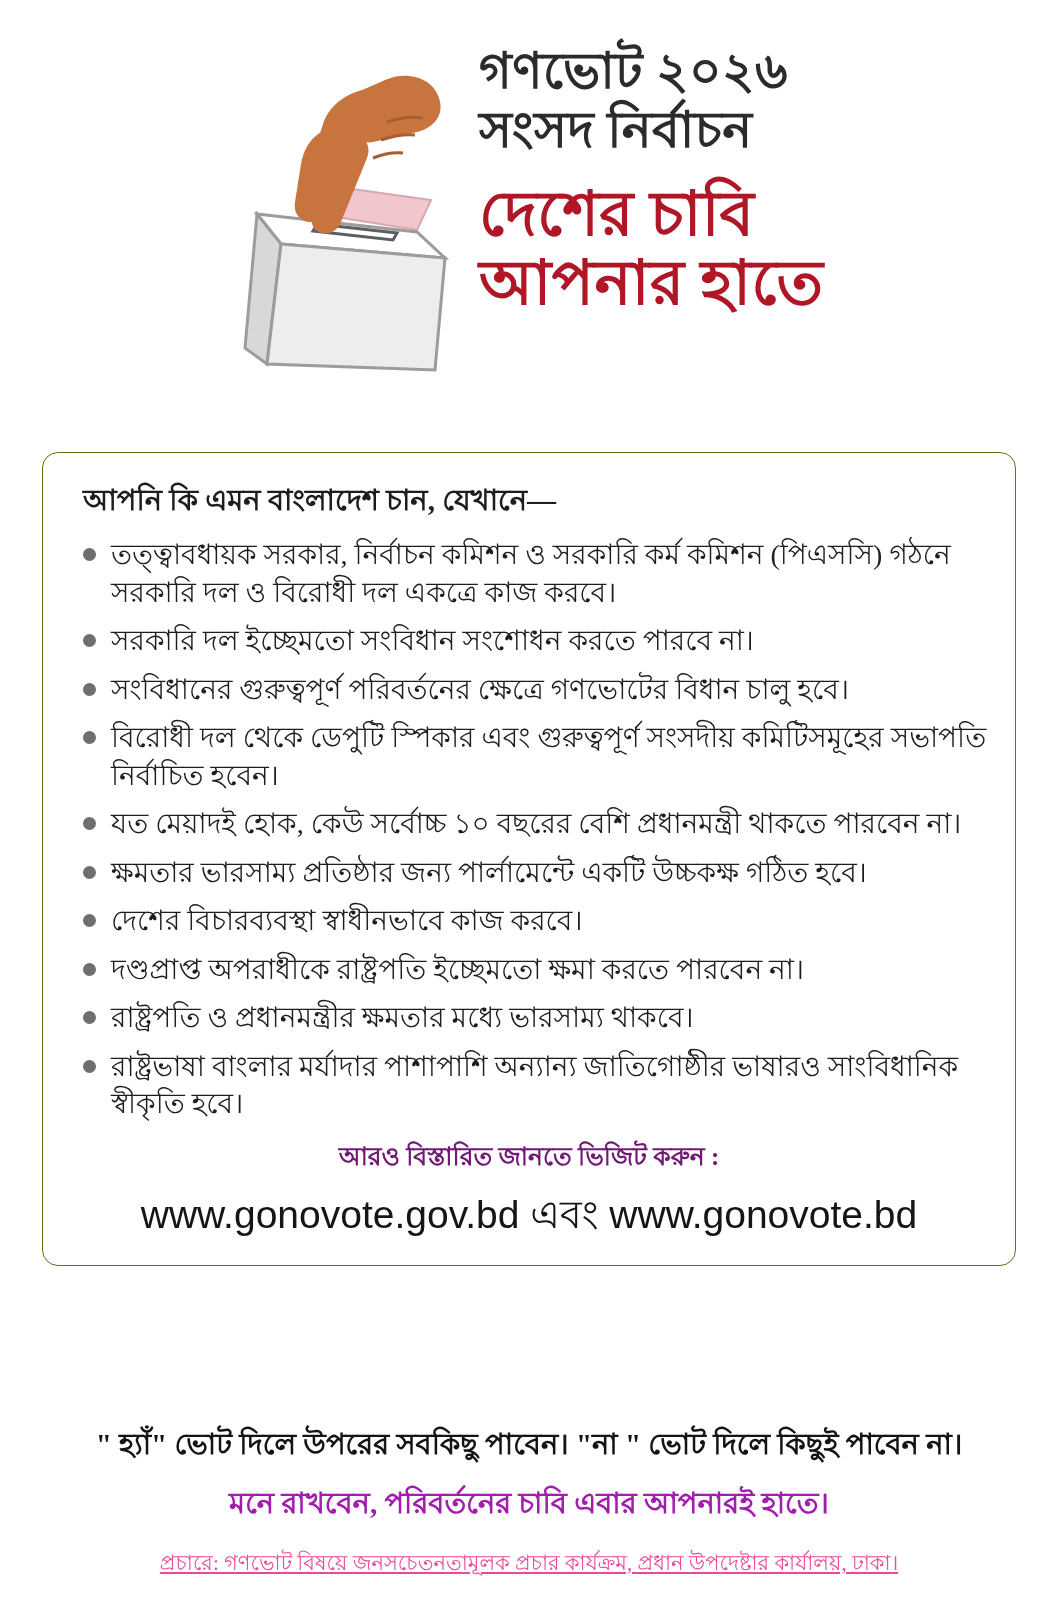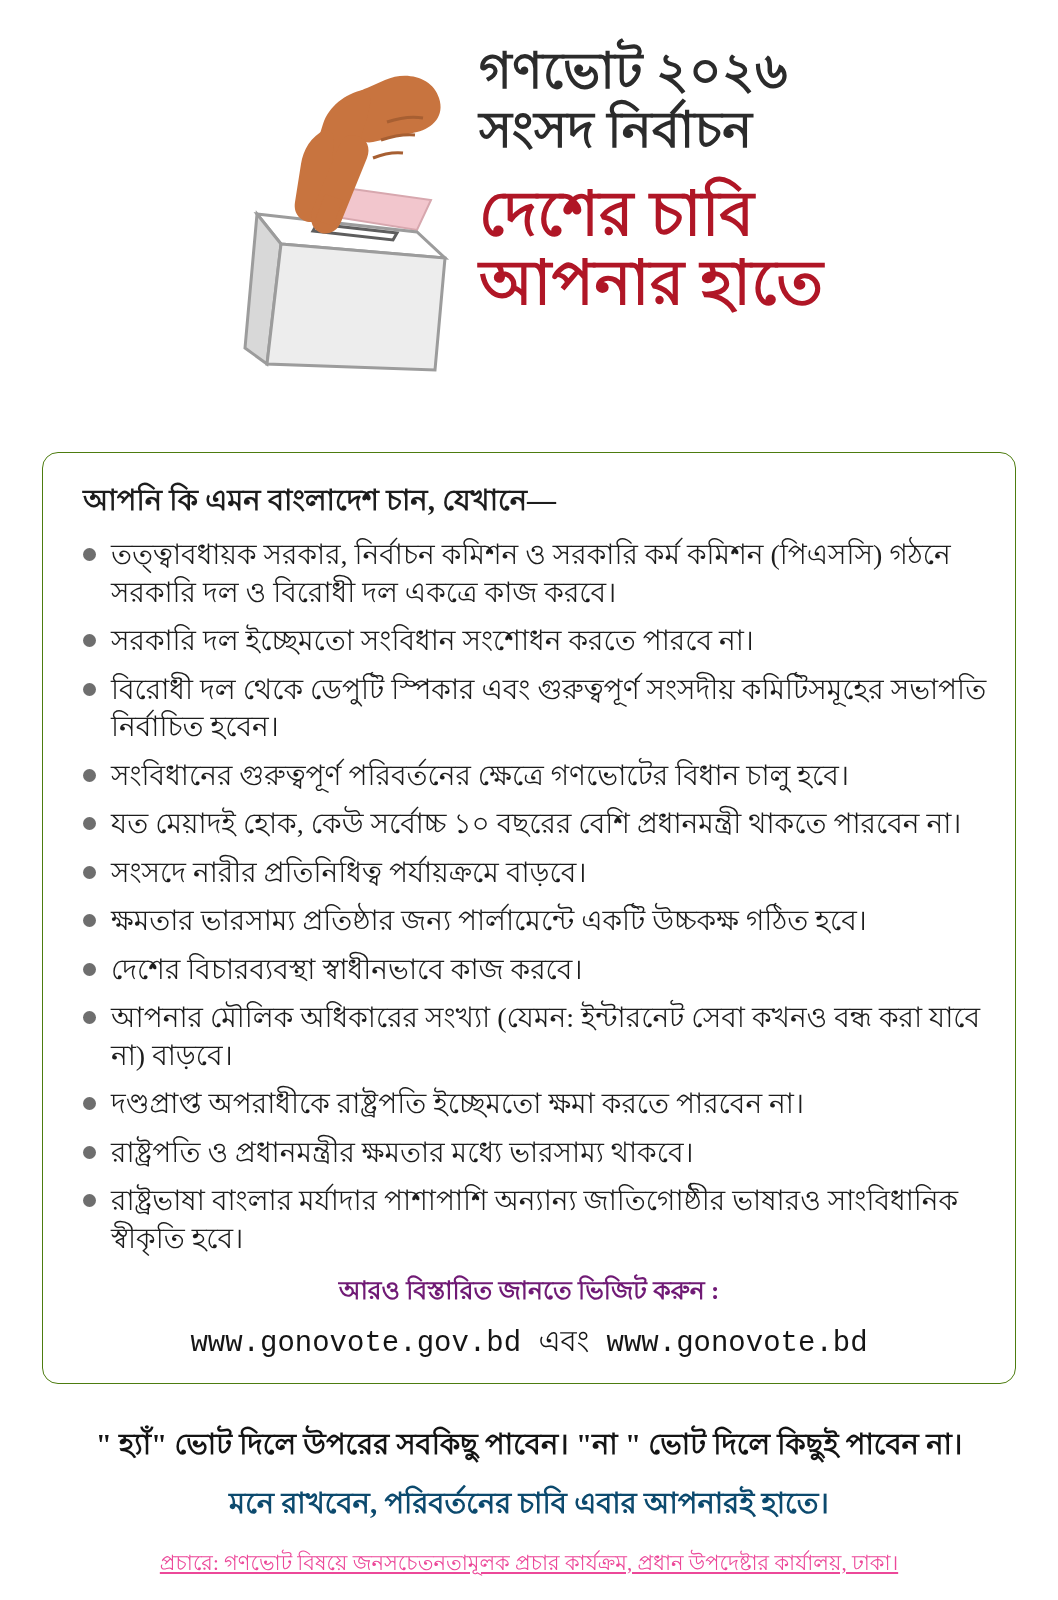--- a/index.html
+++ b/index.html
@@ -102,22 +102,22 @@
   .visit-line {
     text-align: center;
     font-family: "Liberation Serif", serif;
     font-size: 25px;
     font-weight: 700;
     color: #701a75;
     margin-top: 14px;
   }
   .url-line {
     text-align: center;
-    font-family: Liberation Mono, monospace;
-    font-size: 29px;
+    font-family: Liberation Sans, sans-serif;
+    font-size: 39px;
     color: #151515;
     margin-top: 4px;
   }
   .url-line a {
     color: #151515;
     text-decoration: none;
   }
 
   
   .footer {
@@ -131,21 +131,21 @@
     font-family: "Liberation Serif", serif;
     font-size: 29px;
     font-weight: 700;
     color: #141414;
     letter-spacing: 0px;
   }
   .f-line2 {
     font-family: "Liberation Serif", serif;
     font-size: 29px;
     font-weight: 700;
-    color: #0c4a6e;
+    color: #a21caf;
     margin-top: 10px;
   }
   .f-line3 {
     font-family: "Liberation Serif", serif;
     font-size: 21px;
     color: #ec4899;
     margin-top: 18px;
     text-decoration: underline;
   }
 </style>
@@ -194,27 +194,25 @@
     <div class="h-line4">আপনার হাতে</div>
   </div>
 </div>
 
 <div class="card">
   <div class="card-title">আপনি কি এমন বাংলাদেশ চান, যেখানে—</div>
 
   <ul class="points">
     <li>তত্ত্বাবধায়ক সরকার, নির্বাচন কমিশন ও সরকারি কর্ম কমিশন (পিএসসি) গঠনে সরকারি দল ও বিরোধী দল একত্রে কাজ করবে।</li>
     <li>সরকারি দল ইচ্ছেমতো সংবিধান সংশোধন করতে পারবে না।</li>
+    <li>সংবিধানের গুরুত্বপূর্ণ পরিবর্তনের ক্ষেত্রে গণভোটের বিধান চালু হবে।</li>
     <li>বিরোধী দল থেকে ডেপুটি স্পিকার এবং গুরুত্বপূর্ণ সংসদীয় কমিটিসমূহের সভাপতি নির্বাচিত হবেন।</li>
-    <li>সংবিধানের গুরুত্বপূর্ণ পরিবর্তনের ক্ষেত্রে গণভোটের বিধান চালু হবে।</li>
     <li>যত মেয়াদই হোক, কেউ সর্বোচ্চ ১০ বছরের বেশি প্রধানমন্ত্রী থাকতে পারবেন না।</li>
-    <li>সংসদে নারীর প্রতিনিধিত্ব পর্যায়ক্রমে বাড়বে।</li>
     <li>ক্ষমতার ভারসাম্য প্রতিষ্ঠার জন্য পার্লামেন্টে একটি উচ্চকক্ষ গঠিত হবে।</li>
     <li>দেশের বিচারব্যবস্থা স্বাধীনভাবে কাজ করবে।</li>
-    <li>আপনার মৌলিক অধিকারের সংখ্যা (যেমন: ইন্টারনেট সেবা কখনও বন্ধ করা যাবে না) বাড়বে।</li>
     <li>দণ্ডপ্রাপ্ত অপরাধীকে রাষ্ট্রপতি ইচ্ছেমতো ক্ষমা করতে পারবেন না।</li>
     <li>রাষ্ট্রপতি ও প্রধানমন্ত্রীর ক্ষমতার মধ্যে ভারসাম্য থাকবে।</li>
     <li>রাষ্ট্রভাষা বাংলার মর্যাদার পাশাপাশি অন্যান্য জাতিগোষ্ঠীর ভাষারও সাংবিধানিক স্বীকৃতি হবে।</li>
   </ul>
 
   <div class="visit-line">আরও বিস্তারিত জানতে ভিজিট করুন :</div>
   <div class="url-line">
     <a href="#">www.gonovote.gov.bd</a>
     <span>এবং</span>
     <a href="#">www.gonovote.bd</a>

